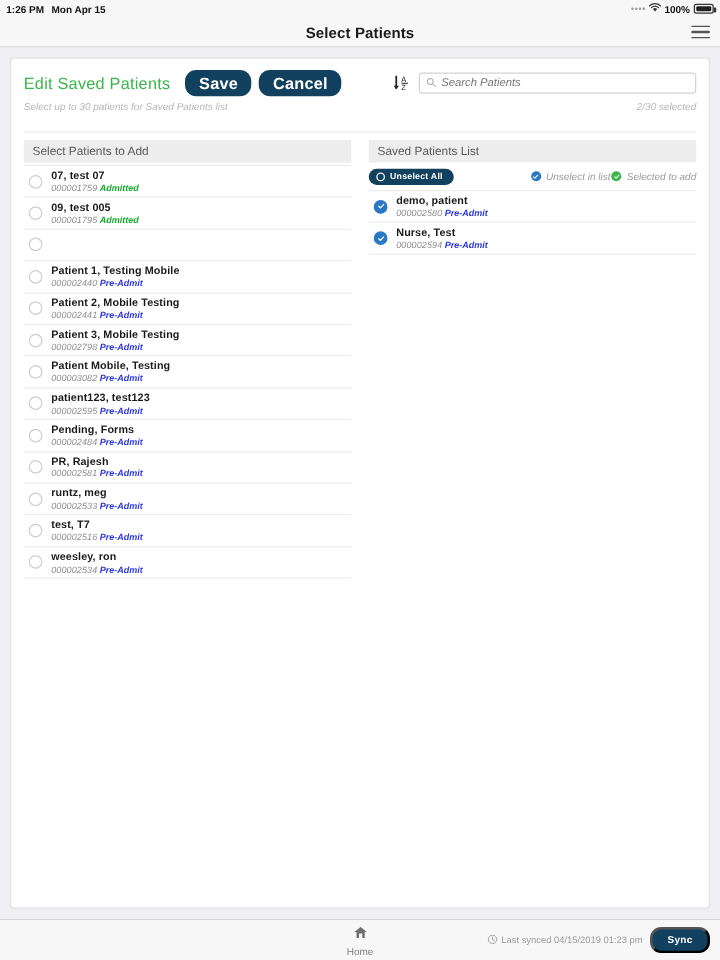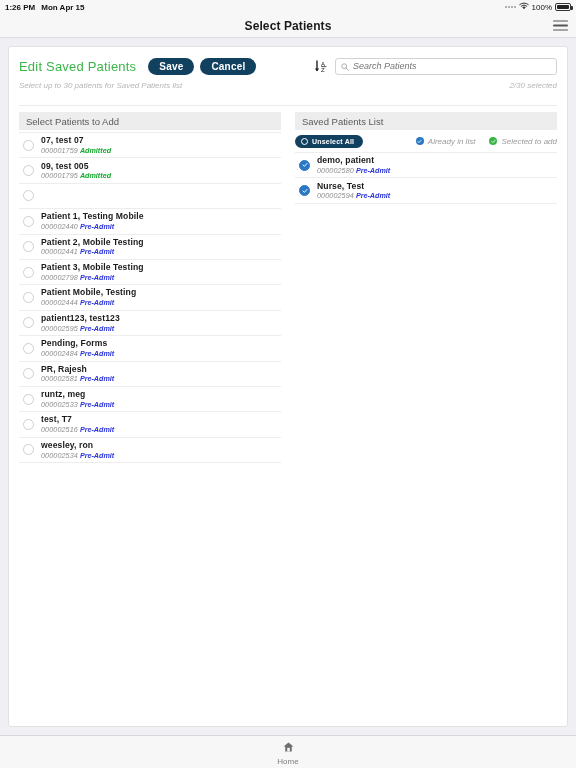--- a/index.html
+++ b/index.html
@@ -17,21 +17,21 @@
     display: flex; align-items: center;
     padding: 0 5px;
     font-size: 8px; color: #111; font-weight: 600;
   }
   .sb-time { margin-right: 6px; }
   .sb-date { }
   .sb-right { margin-left: auto; display: flex; align-items: center; gap: 3px; }
   .sb-dots { display:flex; gap:1px; align-items:flex-end; }
   .sb-dots i { display:block; width:2px; height:2px; background:#9a9a9a; border-radius:50%; }
   .wifi-icon { display:inline-block; }
-  .sb-pct { font-size: 8px; font-weight: 400; }
+  .sb-pct { font-size: 8px; font-weight: 700; }
   .batt { width: 16px; height: 8px; border: 1px solid #333; border-radius: 2px; position: relative; }
   .batt::after { content:""; position:absolute; right:-3px; top:2px; width:2px; height:4px; background:#333; border-radius:0 1px 1px 0; }
   .batt i { display:block; position:absolute; left:1px; top:1px; bottom:1px; width:12px; background:#222; border-radius:1px; }
 
   
   .navbar {
     height: 24px;
     background: #f7f7f7;
     border-bottom: 1px solid #dcdcdc;
     display: flex; align-items: center; justify-content: center;
@@ -57,21 +57,21 @@
 
   
   .toolbar { display: flex; align-items: center; height: 22px; }
   .edit-title {
     font-size: 13px; color: #3ab54a; font-weight: 400; letter-spacing: .2px;
   }
   .pill {
     border-radius: 9px;
     background: #12415f;
     color: #fff;
-    font-size: 10px;
+    font-size: 13px;
     font-weight: 700;
     padding: 3px 11px;
     border: none;
     letter-spacing: .2px;
     white-space: nowrap;
     text-align: center;
   }
   .btn-save { margin-left: 12px; }
   .btn-cancel { margin-left: 6px; }
 
@@ -117,21 +117,21 @@
   .unselect {
     border-radius: 9px;
     background: #12415f; color: #fff;
     font-size: 7px; font-weight: 700;
     padding: 3px 9px 3px 6px;
     display: inline-flex; align-items: center; gap: 4px;
     letter-spacing: .2px;
   }
   .ring { width: 7px; height: 7px; border-radius: 50%; border: 1.2px solid #fff; display:block; }
   .legend { display: flex; align-items: center; gap: 4px; margin-left: auto; }
-  .legend + .legend { margin-left: 14px; }
+  .legend + .legend { margin-left: 1px; }
   .legend-txt { font-size: 8px; font-style: italic; color: #9b9b9b; }
   .chk {
     width: 8px; height: 8px; border-radius: 50%;
     display: inline-flex; align-items: center; justify-content: center;
     flex: none;
   }
   .chk.blue { background: #2a78c4; }
   .chk.green { background: #3ab54a; }
   .chk svg { display:block; }
 
@@ -295,21 +295,21 @@
               <span class="radio"></span>
               <div class="pinfo">
                 <div class="pname">Patient 3, Mobile Testing</div>
                 <div class="pmeta"><span class="mrn">000002798</span><span class="status preadmit">Pre-Admit</span></div>
               </div>
             </div>
             <div class="prow">
               <span class="radio"></span>
               <div class="pinfo">
                 <div class="pname">Patient Mobile, Testing</div>
-                <div class="pmeta"><span class="mrn">000002444</span><span class="status preadmit">Pre-Admit</span></div>
+                <div class="pmeta"><span class="mrn">000003082</span><span class="status preadmit">Pre-Admit</span></div>
               </div>
             </div>
             <div class="prow">
               <span class="radio"></span>
               <div class="pinfo">
                 <div class="pname">patient123, test123</div>
                 <div class="pmeta"><span class="mrn">000002595</span><span class="status preadmit">Pre-Admit</span></div>
               </div>
             </div>
             <div class="prow">
@@ -356,21 +356,21 @@
           <span class="unselect">
             <span class="ring"></span>
             <span>Unselect All</span>
           </span>
           <span class="legend">
             <span class="chk blue">
               <svg width="5" height="5" viewBox="0 0 6 6">
                   <path d="M1 3 L2.3 4.3 L5 1.4" stroke="#fff" stroke-width="1" fill="none" stroke-linecap="round" stroke-linejoin="round"></path>
                 </svg>
             </span>
-            <span class="legend-txt">Already in list</span>
+            <span class="legend-txt">Unselect in list</span>
           </span>
           <span class="legend">
             <span class="chk green">
               <svg width="5" height="5" viewBox="0 0 6 6">
                   <path d="M1 3 L2.3 4.3 L5 1.4" stroke="#fff" stroke-width="1" fill="none" stroke-linecap="round" stroke-linejoin="round"></path>
                 </svg>
             </span>
             <span class="legend-txt">Selected to add</span>
           </span>
         </div>
@@ -407,13 +407,25 @@
 <div class="tabbar">
   <div class="tab">
     <span>
       <svg width="11" height="10" viewBox="0 0 12 11">
           <path d="M6 0.6 L11.4 5 H9.6 V10.4 H2.4 V5 H0.6 Z" fill="#6e6e6e"></path>
           <rect x="4.6" y="6.4" width="2.8" height="4" fill="#f7f7f7"></rect>
         </svg>
     </span>
     <span class="tab-label">Home</span>
   </div>
+  <div class="sync-area">
+    <span class="sync-text">
+      <span>
+        <svg width="8" height="8" viewBox="0 0 10 10">
+            <circle cx="5" cy="5" r="4.2" stroke="#9b9b9b" stroke-width="0.9" fill="none"></circle>
+            <path d="M5 2.6 V5.2 L6.8 6.2" stroke="#9b9b9b" stroke-width="0.9" fill="none" stroke-linecap="round"></path>
+          </svg>
+      </span>
+      <span>Last synced 04/15/2019 01:23 pm</span>
+    </span>
+    <button class="sync-btn">Sync</button>
+  </div>
 </div>
 
 </body></html>

